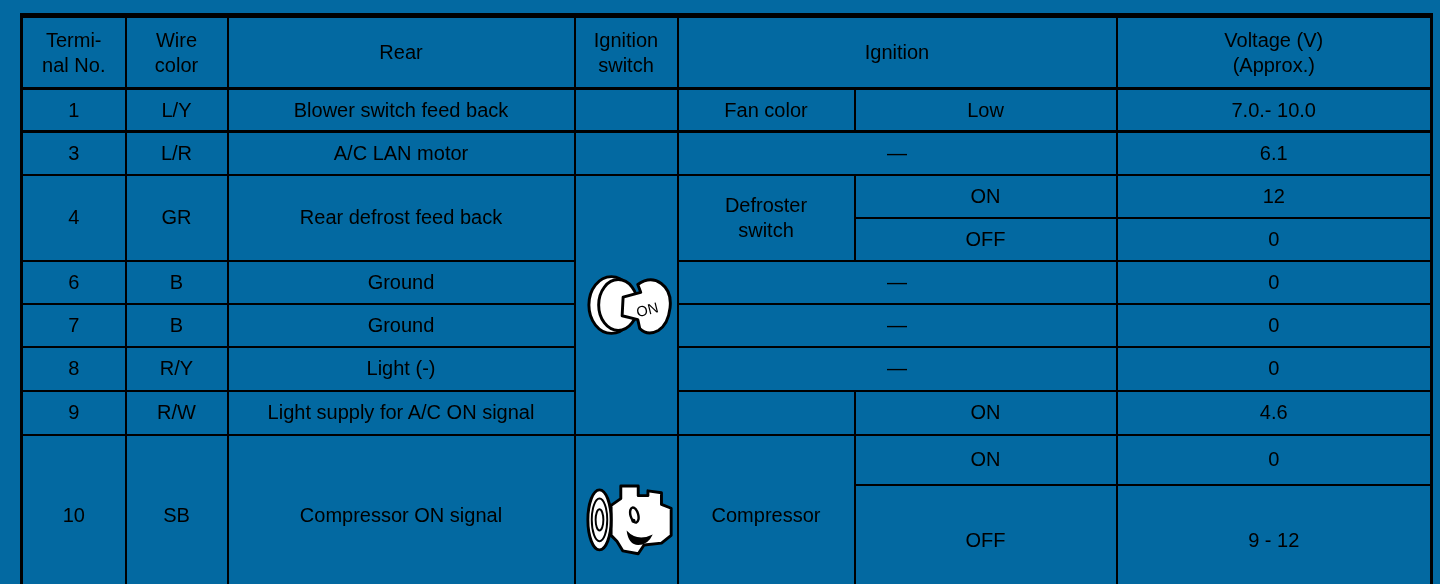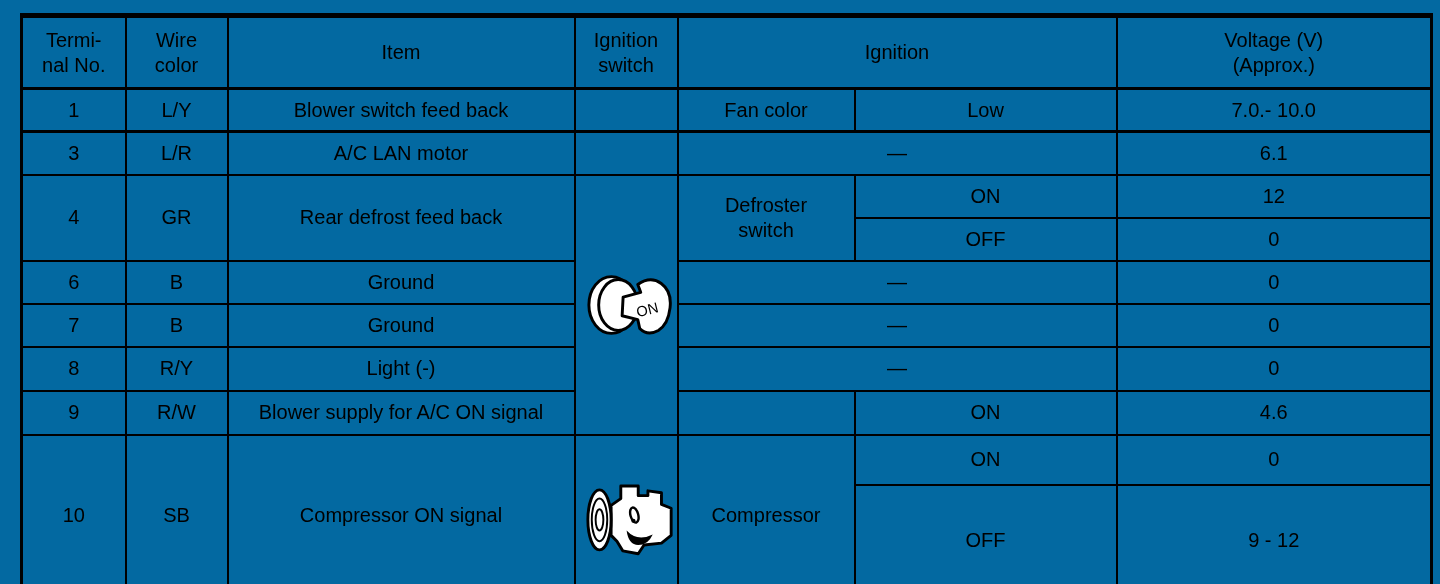--- a/index.html
+++ b/index.html
@@ -59,21 +59,21 @@
       <col style="width:262px">
       <col style="width:315px">
     </colgroup>
 
     <tbody>
         <tr class="hdr" style="height:73px">
       <th>Termi-
 nal No.</th>
       <th>Wire
 color</th>
-      <th>Item</th>
+      <th>Rear</th>
       <th>Ignition
 switch</th>
       <th colspan="2">Ignition</th>
       <th>Voltage (V)
 (Approx.)</th>
     </tr>
 
     <tr class="thickb" style="height:43px">
       <td>1</td>
       <td>L/Y</td>
@@ -138,21 +138,21 @@
       <td>8</td>
       <td>R/Y</td>
       <td>Light (-)</td>
       <td colspan="2">—</td>
       <td>0</td>
     </tr>
 
     <tr style="height:44px">
       <td>9</td>
       <td>R/W</td>
-      <td>Blower supply for A/C ON signal</td>
+      <td>Light supply for A/C ON signal</td>
       <td></td>
       <td>ON</td>
       <td>4.6</td>
     </tr>
 
     <tr style="height:43px">
       <td rowspan="2">10</td>
       <td rowspan="2">SB</td>
       <td rowspan="2">Compressor ON signal</td>
       <td rowspan="2" class="icon-cell">

